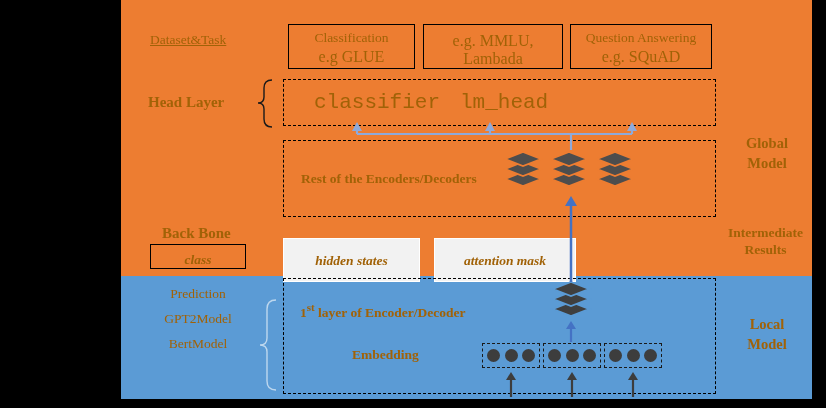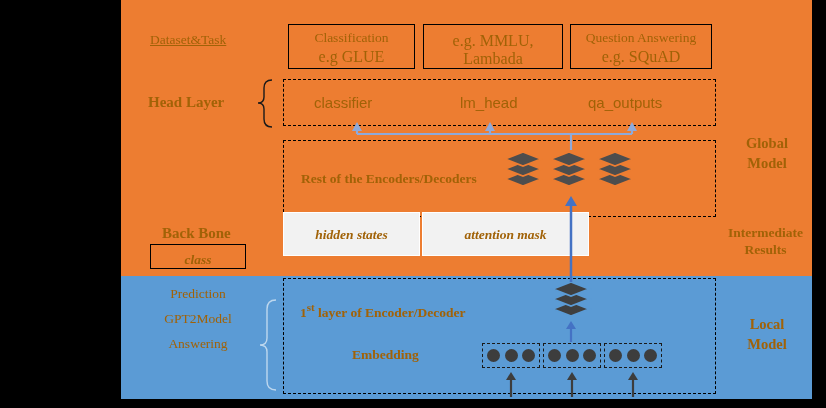--- a/index.html
+++ b/index.html
@@ -16,27 +16,27 @@
   .task-eg{font-size:16px;margin-top:2px}
 
   .lbl{position:absolute;font-size:13.5px}
   .lbl.bold{font-weight:bold}
   .lbl.ul{text-decoration:underline}
   .lbl.big{font-size:15px}
 
   .dashed-box{position:absolute;border:1.5px dashed #000}
   .head-box{left:283px;top:79px;width:433px;height:47px}
   .head{position:absolute;top:0;bottom:0;display:flex;align-items:center;
-        font-family:Liberation Sans, sans-serif;font-size:15px}
+        font-family:Liberation Mono, monospace;font-size:21px}
   .rest-box{left:283px;top:140px;width:433px;height:77px}
   .rest-label{position:absolute;left:17px;top:0;bottom:0;display:flex;align-items:center;
               font-weight:bold;font-size:13.5px}
   .local-box{left:283px;top:278px;width:433px;height:116px}
 
-  .band{position:absolute;left:283px;top:212px;width:433px;height:44px;display:flex;gap:2px}
+  .band{position:absolute;left:283px;top:238px;width:433px;height:44px;display:flex;gap:14px}
   .cell{background:#F2F2F2;border:1px solid #fff;display:flex;flex-direction:column;
         align-items:center;justify-content:center;font-weight:bold;font-style:italic;
         font-size:13.5px;line-height:15px}
   .cell .note{font-size:10px;font-weight:bold;margin-top:1px}
 
   .side-label{position:absolute;font-weight:bold;font-size:14.5px;line-height:20px;text-align:center}
   .side-label.it{font-size:13.5px;line-height:17px}
 
   .class-box{position:absolute;left:150px;top:244px;width:96px;height:25px;border:1.5px solid #000;
              display:flex;align-items:flex-end;justify-content:center;
@@ -72,21 +72,20 @@
   </div>
   <div class="task-box" style="left:570px;width:142px">
     <div class="task-title">Question Answering</div>
     <div class="task-eg">e.g. SQuAD</div>
   </div>
 
   <div class="lbl bold big" style="left:148px;top:94px">Head Layer</div>
   <div class="dashed-box head-box">
     <span class="head" style="left:30px">classifier</span>
     <span class="head" style="left:176px">lm_head</span>
-    <span class="head" style="left:304px">qa_outputs</span>
   </div>
 
   <div class="dashed-box rest-box">
     <div class="rest-label">Rest of the Encoders/Decoders</div>
   </div>
 
   <svg class="stack" style="left:502px;top:151px" width="42" height="38" viewBox="0 0 42 38">
     <g fill="#4D4D4D" stroke="#ED7D31" stroke-width="1.8">
       <path d="M21 21 L39 28 L21 35 L3 28 Z"></path>
         <path d="M21 11 L39 18 L21 25 L3 18 Z"></path>
@@ -105,33 +104,33 @@
       <path d="M21 21 L39 28 L21 35 L3 28 Z"></path>
         <path d="M21 11 L39 18 L21 25 L3 18 Z"></path>
         <path d="M21 1 L39 8 L21 15 L3 8 Z"></path>
     </g>
   </svg>
 
   <div class="band">
     <div class="cell" style="width:137px">
       <span>hidden states</span>
     </div>
-    <div class="cell" style="width:167px">
+    <div class="cell" style="width:142px">
       <span>attention mask</span>
     </div>
   </div>
 
   <div class="lbl bold big" style="left:162px;top:225px">Back Bone</div>
   <div class="class-box">
     <span>class</span>
   </div>
   <div class="model-list">
     <div class="model">Prediction</div>
     <div class="model">GPT2Model</div>
-    <div class="model">Answering</div>
+    <div class="model">BertModel</div>
   </div>
 
   <div class="dashed-box local-box"></div>
   <div class="lbl bold" style="left:300px;top:301px">
     <span>1</span><span class="sup">st</span><span> layer of Encoder/Decoder</span>
   </div>
 
   <svg class="stack" style="left:550px;top:281px" width="42" height="38" viewBox="0 0 42 38">
     <g fill="#3F3F3F" stroke="#5B9BD5" stroke-width="1.8">
       <path d="M21 21 L39 28 L21 35 L3 28 Z"></path>

